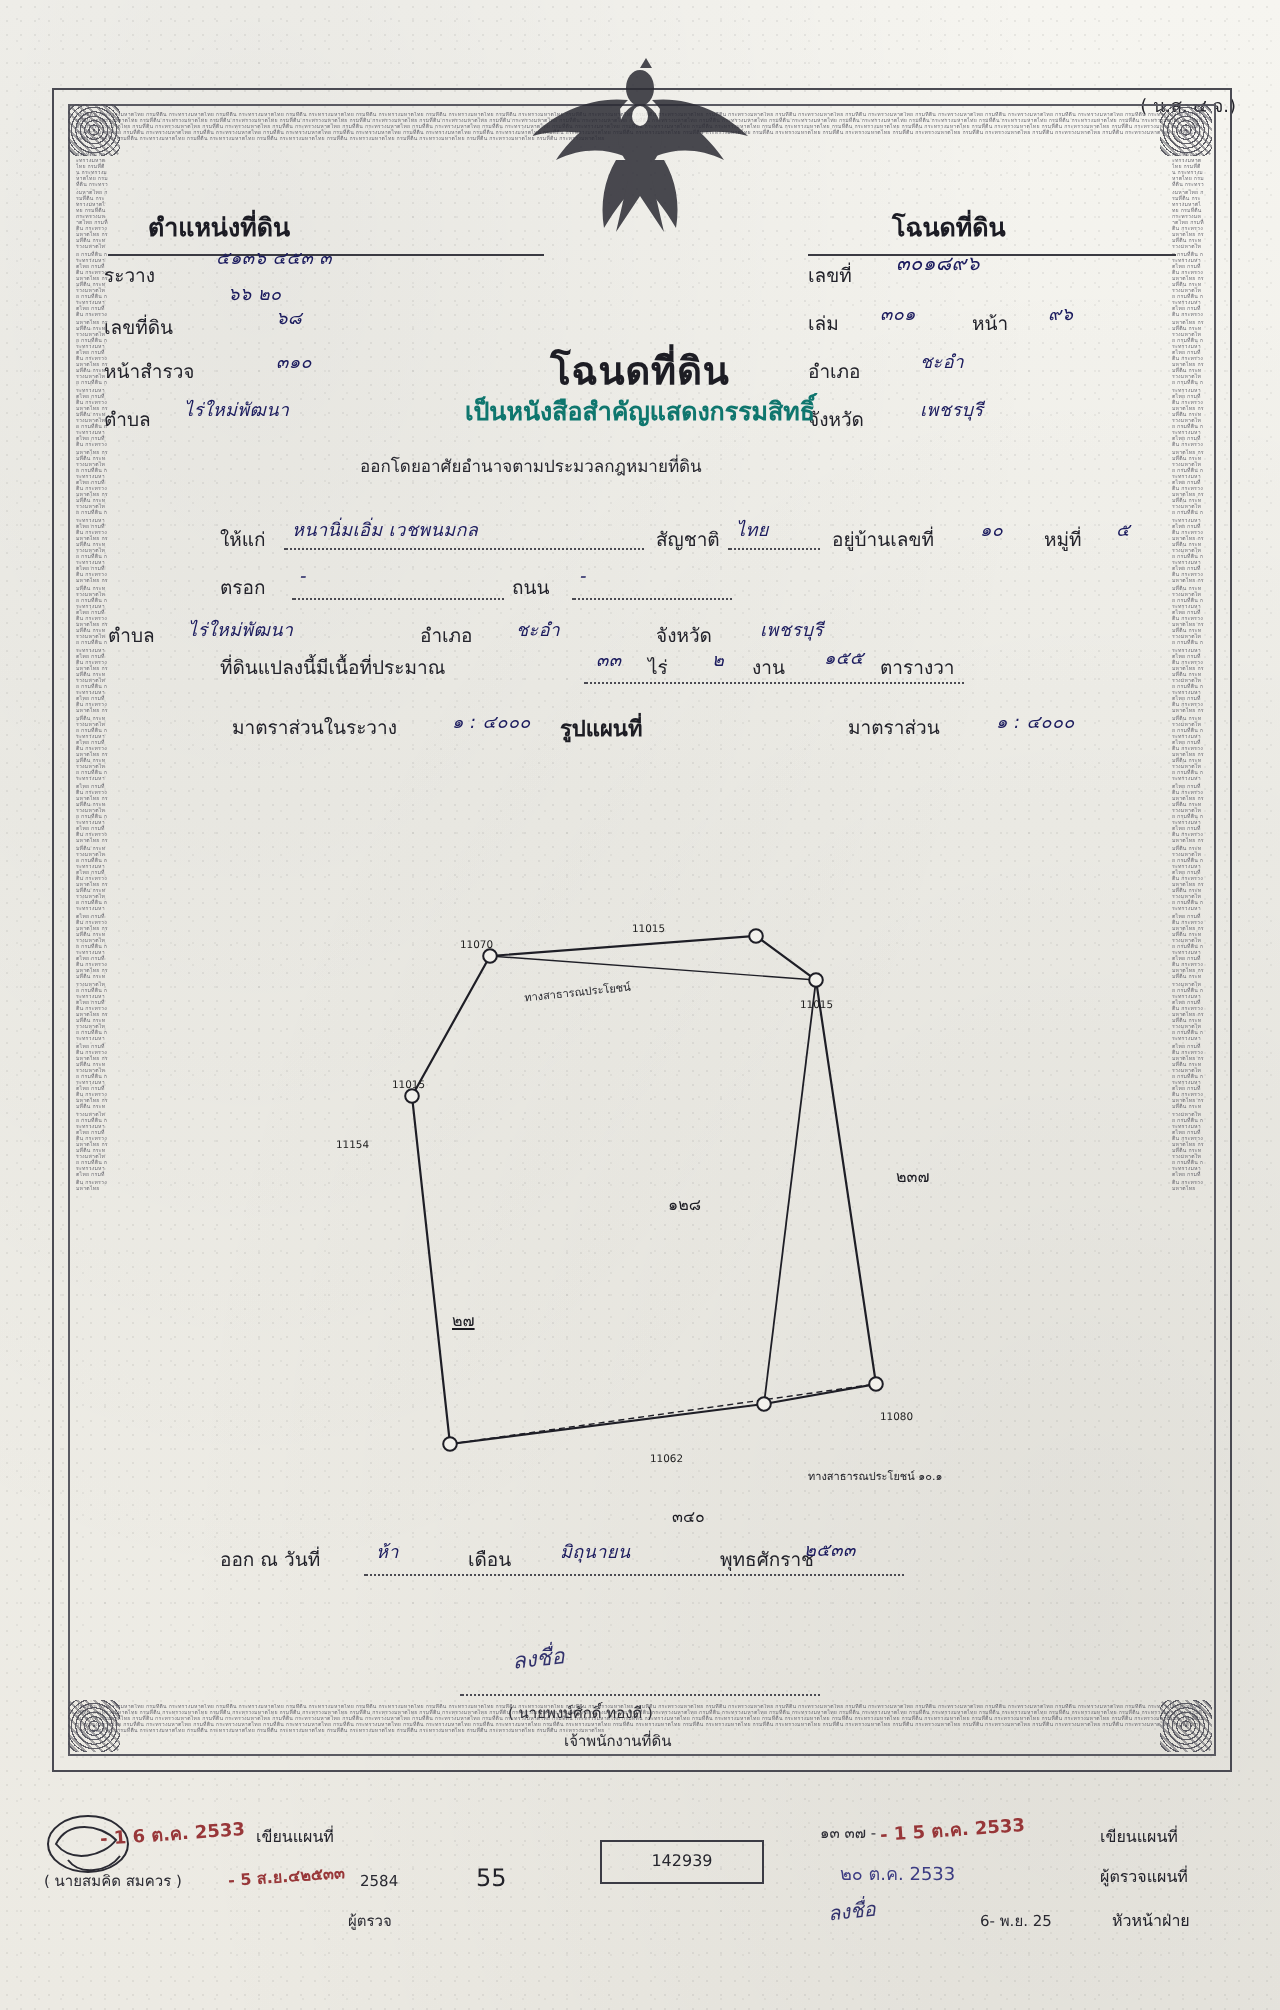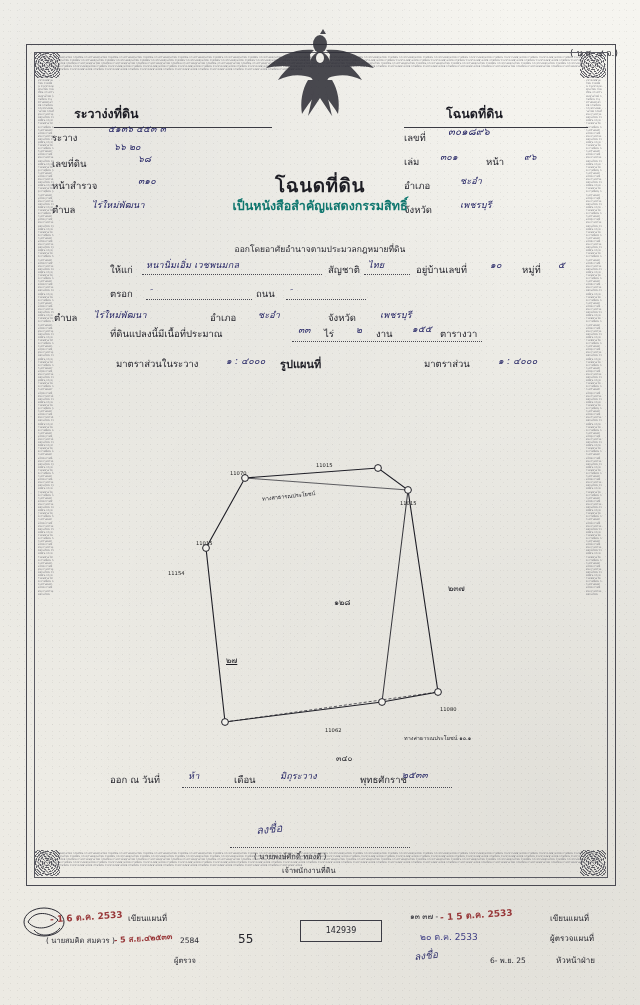--- a/index.html
+++ b/index.html
@@ -127,24 +127,22 @@
     width: 280px;
     text-align: center;
     font-size: 12.5px;
     font-weight: bold;
     color: #0f766e;
   }
   .title-sub2 {
     position: absolute;
     left: 180px; top: 226px;
     width: 280px;
-    text-align: center;
     font-size: 8.5px;
     color: #26262e;
-    margin-top: 16px;
   }
 
   .box-head {
     font-size: 12.5px;
     font-weight: bold;
     color: #1c1c24;
   }
 
   
   #plan-label {
@@ -235,21 +233,21 @@
       <path d="M58 26 C46 30 34 40 26 52 C38 46 50 46 60 50 Z"></path>
       <path d="M78 26 C90 30 102 40 110 52 C98 46 86 46 76 50 Z"></path>
       <ellipse cx="68" cy="40" rx="11" ry="16"></ellipse>
       <path d="M56 52 C50 62 48 74 50 86 C56 76 62 68 68 64 C74 68 80 76 86 86 C88 74 86 62 80 52 Z"></path>
       <path d="M62 62 l-6 26 l12 -18 l12 18 l-6 -26 z"></path>
       <ellipse cx="68" cy="30" rx="4" ry="5" fill="#f2f1ec"></ellipse>
     </g>
   </svg>
 
   <div class="abs" style="left:48px; top:104px; width:230px; height:120px;">
-    <div class="abs box-head" style="left:26px; top:0;">ระวาง่งที่ดิน</div>
+    <div class="abs box-head" style="left:26px; top:0;">ตำแหน่งที่ดิน</div>
     <div class="abs line" style="left:6px; top:22px; width:218px;"></div>
 
     <div class="abs lbl" style="left:4px; top:26px;">ระวาง</div>
     <div class="abs hand" style="left:60px; top:18px;">๕๑๓๖ ๔๕๓ ๓</div>
     <div class="abs hand" style="left:66px; top:36px;text-align:right;">๖๖ ๒๐</div>
 
     <div class="abs lbl" style="left:4px; top:52px;">เลขที่ดิน</div>
     <div class="abs hand" style="left:90px; top:48px;">๖๘</div>
 
     <div class="abs lbl" style="left:4px; top:74px;">หน้าสำรวจ</div>
@@ -362,21 +360,21 @@
   <div class="inner-num th" style="left:226px; top:654px;text-decoration:underline;">๒๗</div>
   <div class="inner-num th" style="left:336px; top:752px;">๓๔๐</div>
 
   <div class="abs th" style="left:262px; top:492px; font-size:5.5px; transform:rotate(-6deg);">ทางสาธารณประโยชน์</div>
   <div class="abs th" style="left:404px; top:734px; font-size:5.5px;">ทางสาธารณประโยชน์ ๑๐.๑</div>
 
   <div class="abs" style="left:110px; top:772px; width:420px;">
     <span class="abs lbl" style="left:0; top:0;">ออก ณ วันที่</span>
     <span class="abs hand" style="left:78px; top:-3px;">ห้า</span>
     <span class="abs lbl" style="left:124px; top:0;">เดือน</span>
-    <span class="abs hand" style="left:170px; top:-3px;">มิถุระวาง</span>
+    <span class="abs hand" style="left:170px; top:-3px;">มิถุนายน</span>
     <span class="abs lbl" style="left:230px; top:0;margin-left:20px;">พุทธศักราช</span>
     <span class="abs hand" style="left:292px; top:-4px;">๒๕๓๓</span>
     <div class="abs dots" style="left:72px; top:14px; width:270px;"></div>
   </div>
 
   <div class="abs" style="left:230px; top:816px; width:180px; text-align:center;">
     <div class="sig" style="left:26px; top:4px;">ลงชื่อ</div>
     <div class="abs dots" style="left:0; top:30px; width:180px;"></div>
     <div class="abs small-caps" style="left:24px; top:34px;">( นายพงษ์ศักดิ์ ทองดี )</div>
     <div class="abs small-caps" style="left:52px; top:48px;">เจ้าพนักงานที่ดิน</div>
@@ -387,21 +385,21 @@
     <svg class="abs" style="left:6px; top:4px;" width="60" height="48" viewBox="0 0 60 48">
       <g stroke="#2a2a33" fill="none" stroke-width="1">
         <ellipse cx="28" cy="22" rx="20" ry="14"></ellipse>
         <path d="M12 22 C18 10 34 12 42 20 C36 28 20 32 12 22 Z"></path>
         <path d="M18 30 C24 38 38 36 44 28"></path>
       </g>
     </svg>
 
     <div class="stamp-red" style="left:40px; top:14px;">- 1 6 ต.ค. 2533</div>
     <div class="abs lbl-sm" style="left:118px; top:16px;">เขียนแผนที่</div>
-    <div class="abs small-caps" style="left:12px; top:38px;margin-left:24px;">( นายสมคิด สมควร )</div>
+    <div class="abs small-caps" style="left:12px; top:38px;">( นายสมคิด สมควร )</div>
     <div class="stamp-red" style="left:104px; top:36px; font-size:8px;">- 5  ส.ย.๔๒๕๓๓</div>
     <div class="abs small-caps" style="left:170px; top:40px;">2584</div>
     <div class="abs small-caps" style="left:164px; top:58px;">ผู้ตรวจ</div>
 
     <div class="abs th" style="left:228px; top:36px; font-size:12px;">55</div>
     <div class="stamp-box" style="left:290px; top:24px; width:80px; height:20px; line-height:20px;">142939</div>
 
     <div class="abs small-caps" style="left:400px; top:14px;">๑๓ ๓๗ - </div>
     <div class="stamp-red" style="left:430px; top:12px;">- 1 5 ต.ค. 2533</div>
     <div class="abs lbl-sm" style="left:540px; top:16px;">เขียนแผนที่</div>

